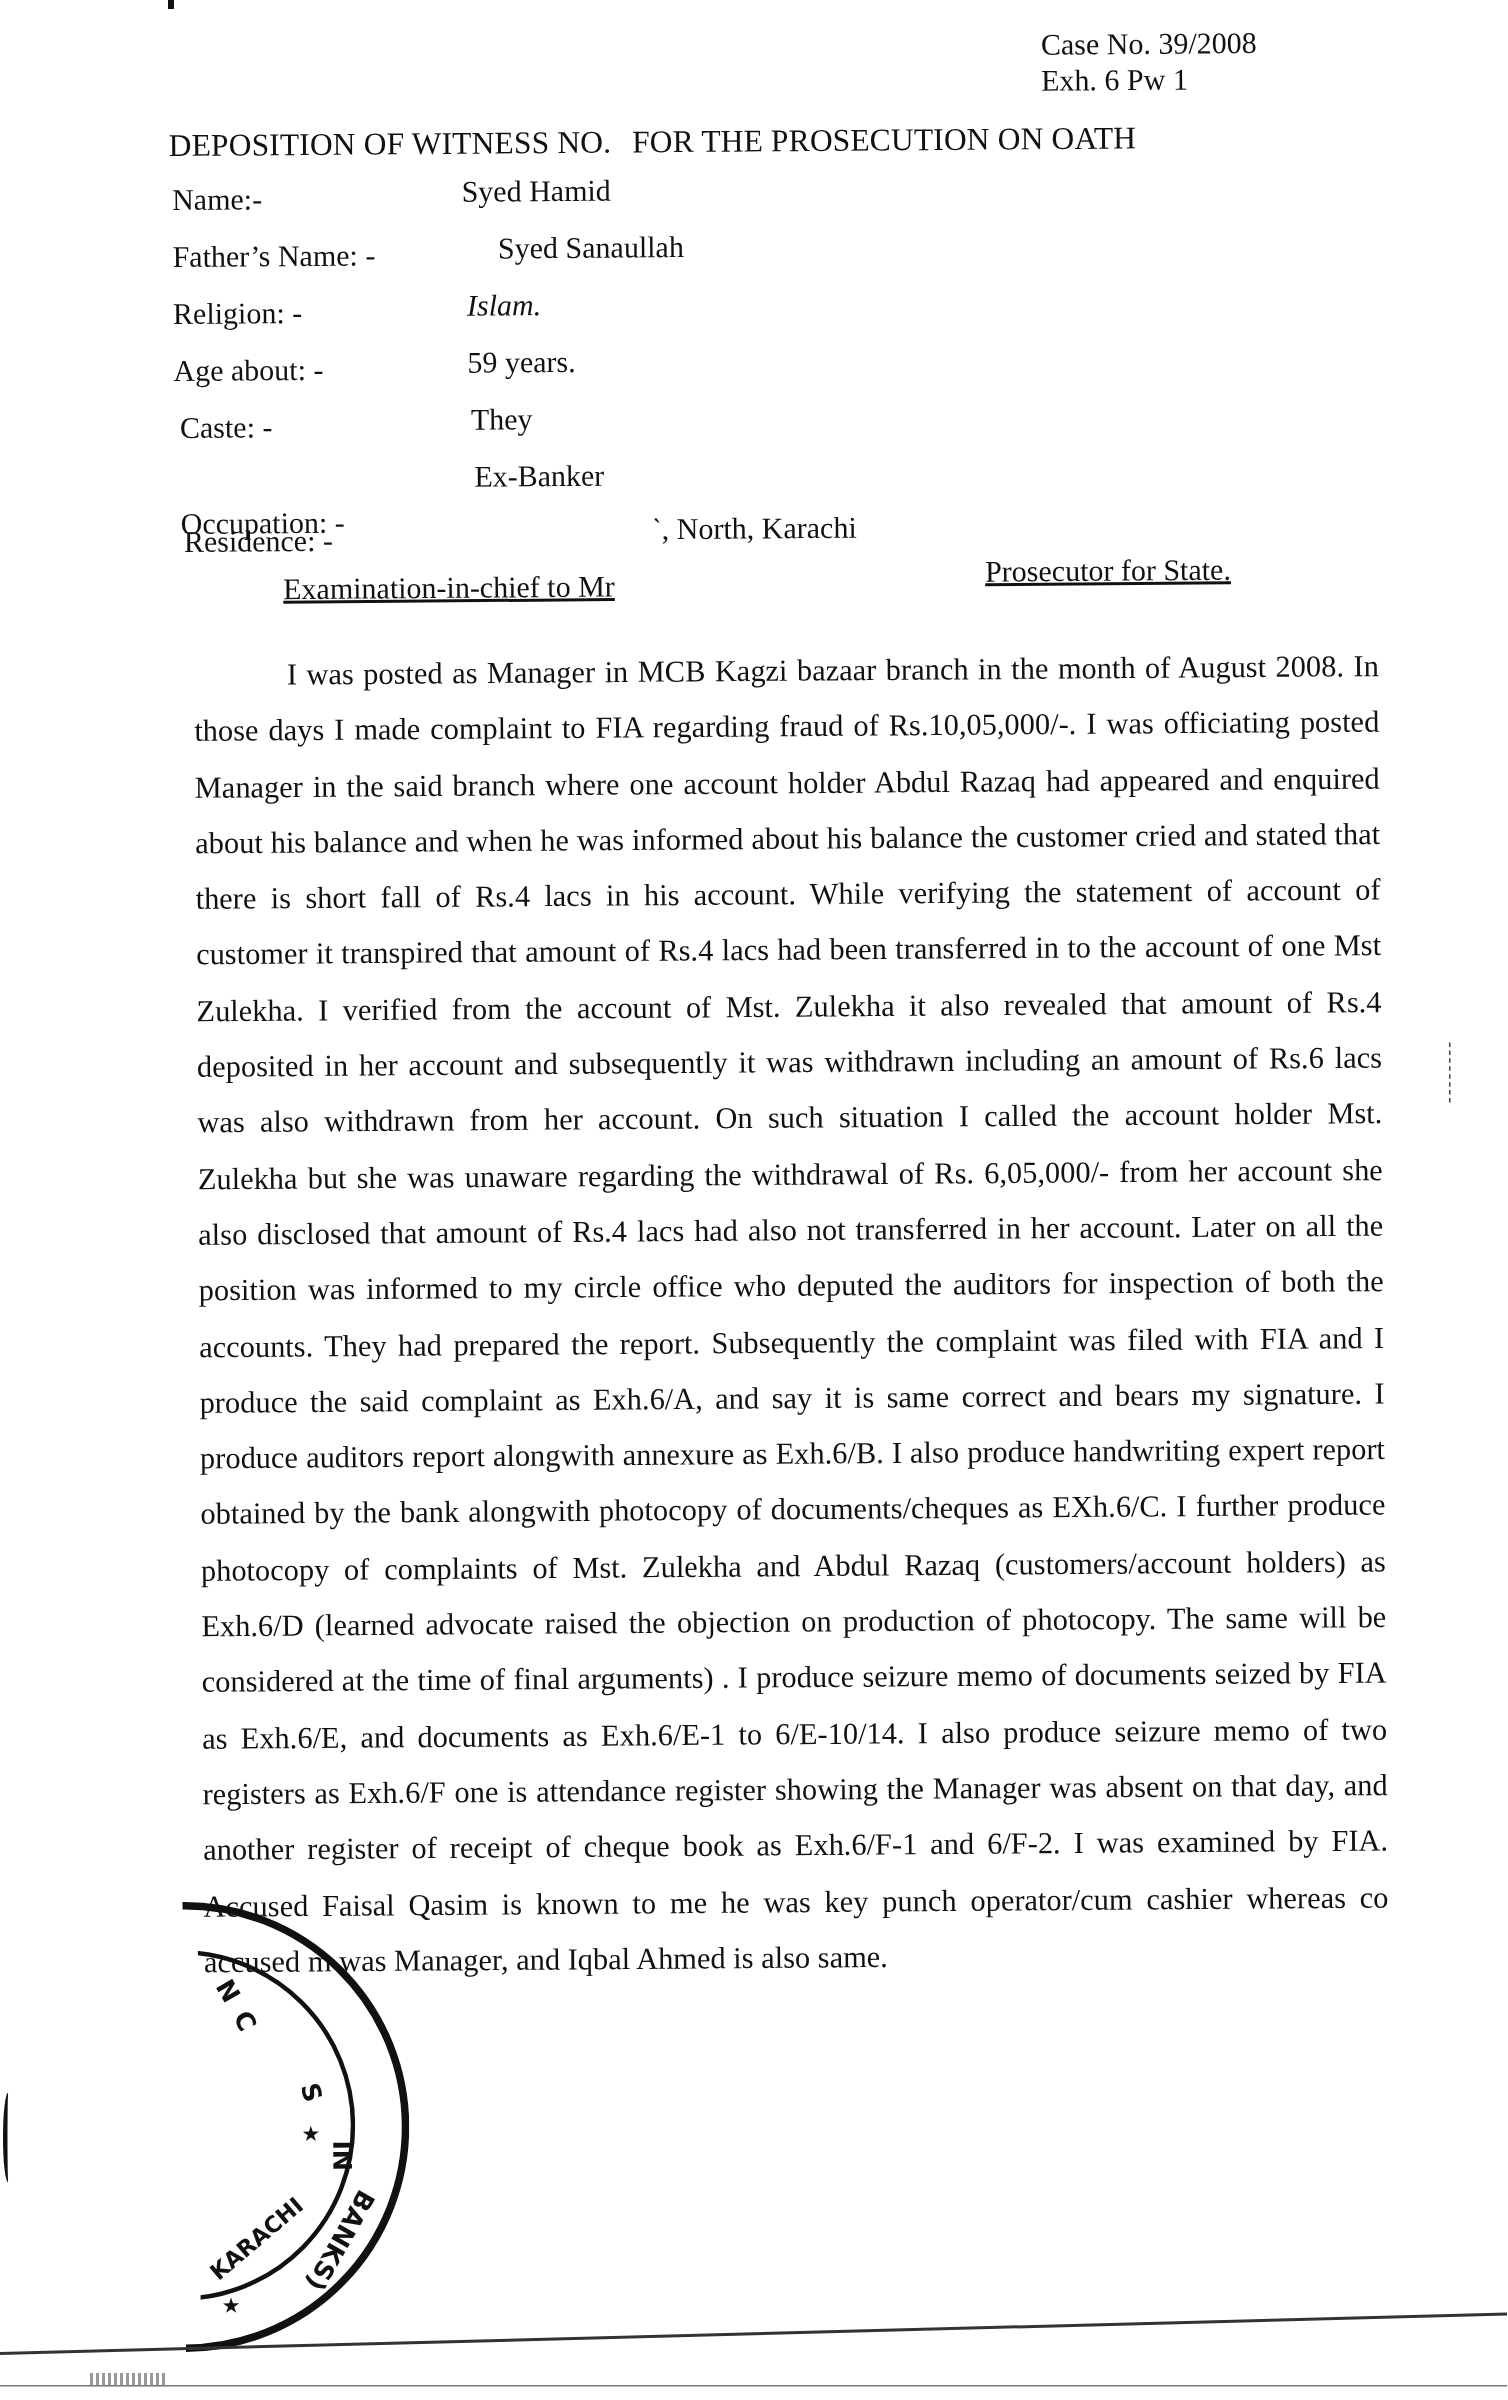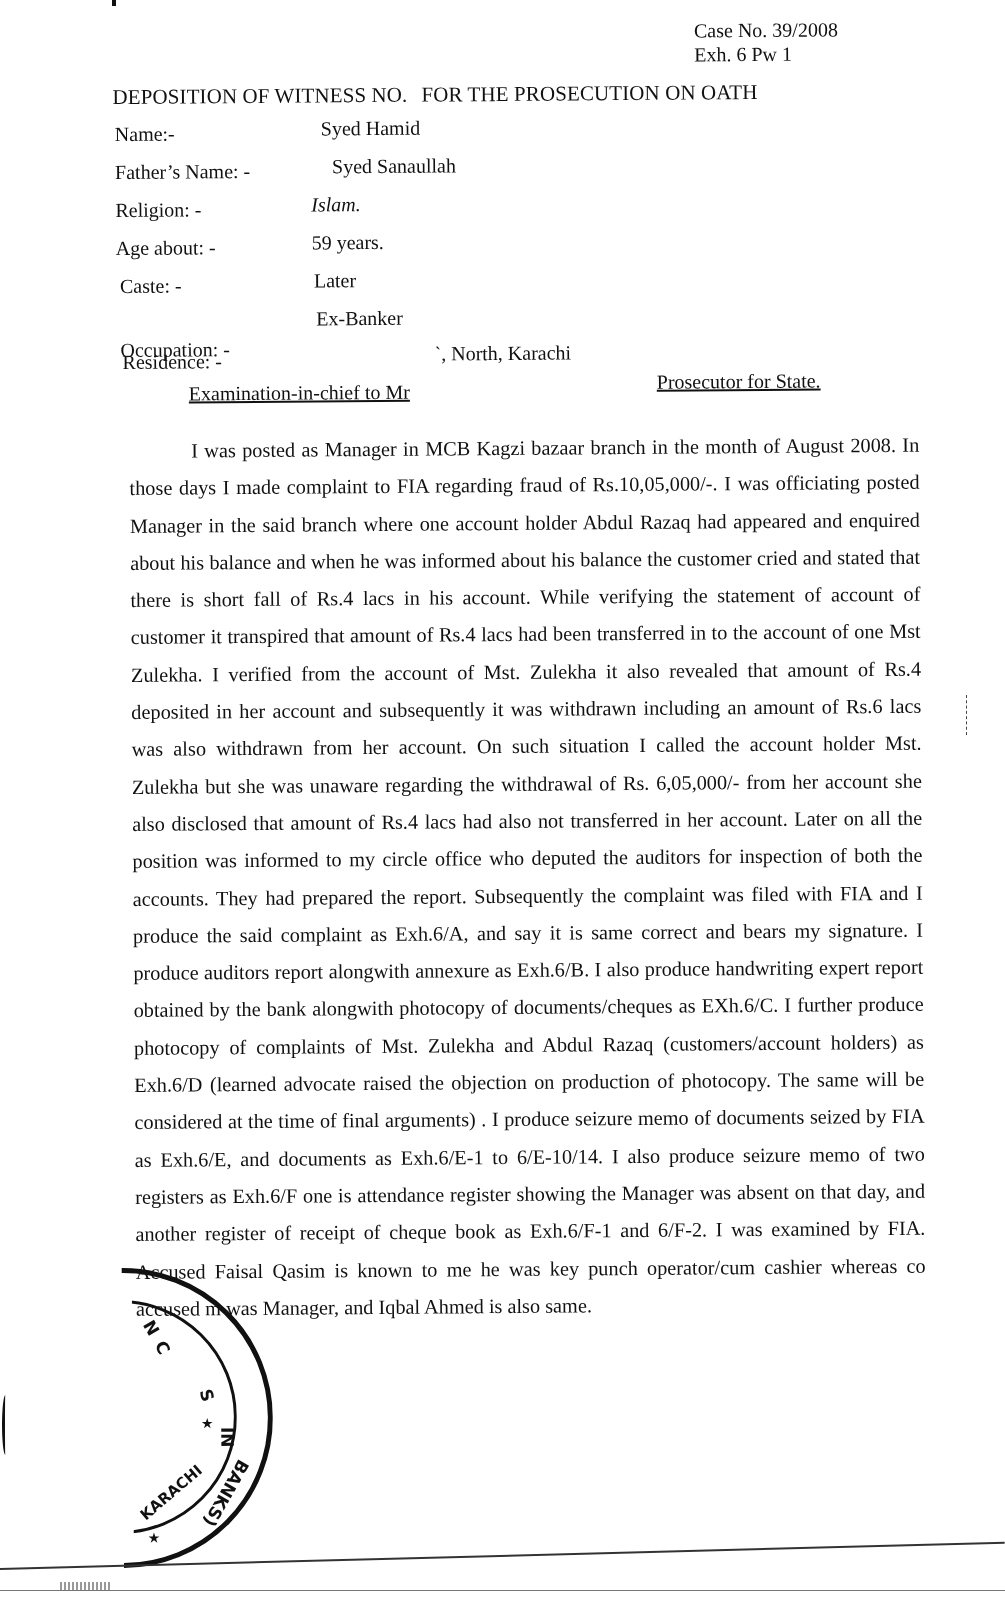--- a/index.html
+++ b/index.html
@@ -58,37 +58,37 @@
       <span class="case-line">Case No. 39/2008</span>
       <span class="case-line">Exh. 6 Pw 1</span>
     </div>
 
     <div class="heading">
       <span>DEPOSITION OF WITNESS NO.</span><span class="gap"></span><span>FOR THE PROSECUTION ON OATH</span>
     </div>
 
     <div class="field-row" style="top:120px;">
       <span class="field-label">Name:-</span>
-      <span class="field-value" style="left:193px;top:-4px;margin-left:13px;">Syed Hamid</span>
+      <span class="field-value" style="left:193px;top:-4px;">Syed Hamid</span>
     </div>
     <div class="field-row" style="top:158px;">
       <span class="field-label">Father’s Name: -</span>
       <span class="field-value" style="left:194px;top:-4px;margin-left:23px;">Syed Sanaullah</span>
     </div>
     <div class="field-row" style="top:196px;">
       <span class="field-label">Religion: -</span>
       <span class="field-value" style="left:196px;top:-4px;font-style:italic;">Islam.</span>
     </div>
     <div class="field-row" style="top:234px;">
       <span class="field-label">Age about: -</span>
       <span class="field-value" style="left:196px;top:-4px;">59 years.</span>
     </div>
     <div class="field-row" style="top:272px;">
       <span class="field-label" style="left:4px;">Caste: -</span>
-      <span class="field-value" style="left:198px;top:-4px;">Later</span>
+      <span class="field-value" style="left:198px;top:-4px;">They</span>
     </div>
     <div class="field-row" style="top:310px;">
       <span class="field-label" style="left:4px;margin-top:26px;">Occupation: -</span>
       <span class="field-value" style="left:200px;top:-4px;">Ex-Banker</span>
     </div>
     <div class="field-row" style="top:348px;">
       <span class="field-label" style="left:6px;">Residence: -</span>
       <span class="field-value" style="left:318px;top:-6px;">`, North, Karachi</span>
     </div>
 

